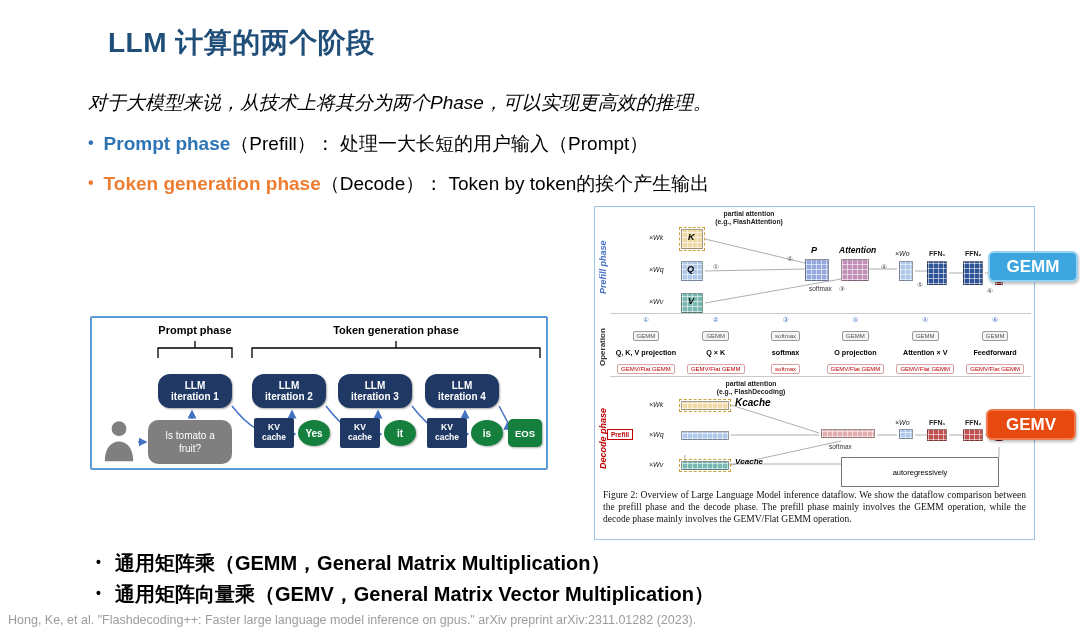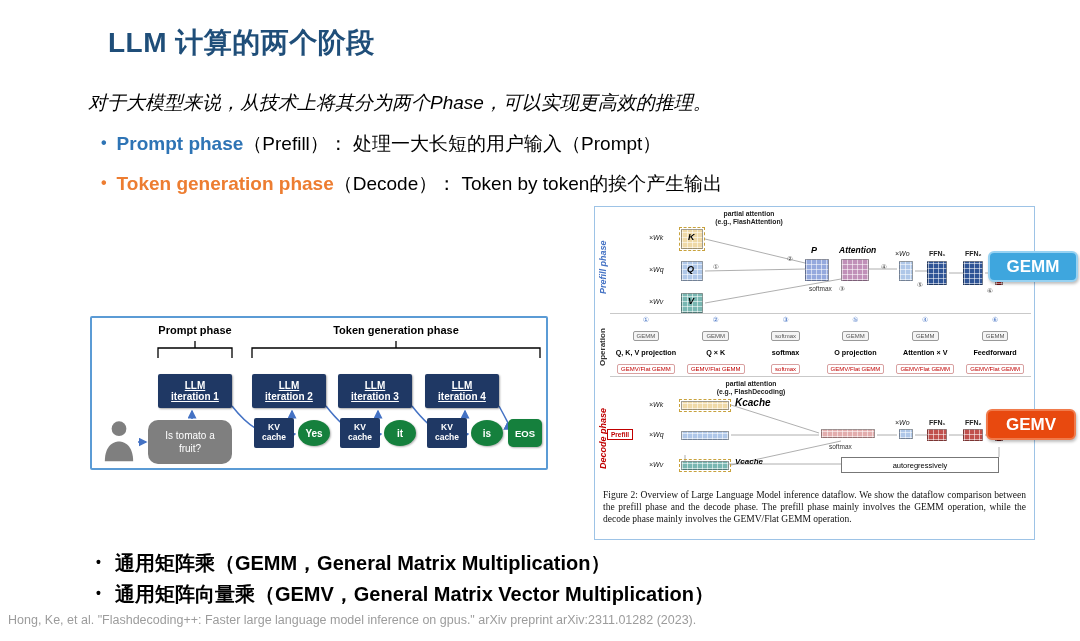--- a/index.html
+++ b/index.html
@@ -6,36 +6,35 @@
   html,body { margin:0; padding:0; }
   body {
     width:1080px; height:641px; background:#fff; position:relative; overflow:hidden;
     font-family:"Liberation Sans", sans-serif; color:#000;
   }
   .abs { position:absolute; }
 
   
   .title { left:108px; top:24px; font-size:28px; font-weight:bold; color:#1F4E79; letter-spacing:.5px; }
   .intro { left:88px; top:90px; font-size:19px; color:#000;font-style:italic; }
-  .bullet { font-size:19px;margin-left:13px; }
+  .bullet { font-size:19px; }
   .bullet .dot { font-size:16px; margin-right:10px; vertical-align:2px; }
   .b1 { left:88px; top:131px; }
   .b2 { left:88px; top:171px; }
   .hl-blue { color:#2E74B5; font-weight:bold; }
   .hl-orange { color:#ED7D31; font-weight:bold; }
 
   
   .ld { left:90px; top:316px; width:458px; height:154px; border:2px solid #5B9BD5; background:#fff; border-radius:2px; }
   .ld .phase-label { position:absolute; top:6px; font-size:11px; font-weight:bold; text-align:center; }
   .iter {
     position:absolute; top:56px; width:74px; height:34px; background:#1F3864; color:#fff;
     font-size:10px; font-weight:bold; line-height:1.15; text-align:center; white-space:pre-line;
-    display:flex; align-items:center; justify-content:center; border-radius:2px;
+    display:flex; align-items:center; justify-content:center; border-radius:12px;
     box-shadow:1px 1px 2px rgba(0,0,0,.35);
-    text-decoration:underline;
   }
   .kv {
     position:absolute; top:100px; width:40px; height:30px; background:#1F3864; color:#fff;
     font-size:8.5px; font-weight:bold; line-height:1.15; text-align:center; white-space:pre-line;
     display:flex; align-items:center; justify-content:center; border-radius:2px;
   }
   .tok {
     position:absolute; top:102px; width:32px; height:26px; background:#15803d; color:#fff;
     font-size:10px; font-weight:bold; border-radius:50%;
     display:flex; align-items:center; justify-content:center; box-shadow:1px 1px 2px rgba(0,0,0,.3);
@@ -60,21 +59,21 @@
   .ann { position:absolute; font-size:6.8px; font-weight:bold; color:#222; text-align:center; line-height:1.2; white-space:pre-line; }
   .matrix {
     position:absolute; border:1px solid rgba(0,0,0,.35);
     background-image:
       repeating-linear-gradient(0deg, rgba(255,255,255,.55) 0 1px, transparent 1px 5px),
       repeating-linear-gradient(90deg, rgba(255,255,255,.55) 0 1px, transparent 1px 5px);
   }
   .dashed-hl { outline:1.5px dashed #C8A23C; outline-offset:1px; }
   .num { position:absolute; font-size:6.5px; color:#444; }
   .ptag { position:absolute; left:12px; top:222px; border:1px solid #C00000; color:#C00000; background:#fff; font-size:6.5px; font-weight:bold; padding:1px 3px; }
-  .areg { position:absolute; left:246px; top:250px; width:158px; height:16px; border:1px solid #777; font-size:7.5px; display:flex; align-items:center; justify-content:center; background:#fff; }
+  .areg { position:absolute; left:246px; top:250px; width:158px; height:30px; border:1px solid #777; font-size:7.5px; display:flex; align-items:center; justify-content:center; background:#fff; }
   .opband {
     position:absolute; left:15px; right:3px; top:106px; height:64px;
     border-top:1px solid #c9c9c9; border-bottom:1px solid #c9c9c9;
     display:flex; gap:2px; padding:2px 2px; 
   }
   .opcol { flex:1; display:flex; flex-direction:column; align-items:center; justify-content:space-between; min-width:0; }
   .opnum { font-size:7px; color:#4472C4; }
   .opbox { border:1px solid #999; border-radius:2px; font-size:6px; color:#555; background:#f4f4f4; padding:1px 3px; white-space:nowrap; }
   .opbox.red { color:#C00000; border-color:#d9a0a0; background:#fff; }
   .optitle { font-size:7.2px; font-weight:bold; text-align:center; line-height:1.1; }

